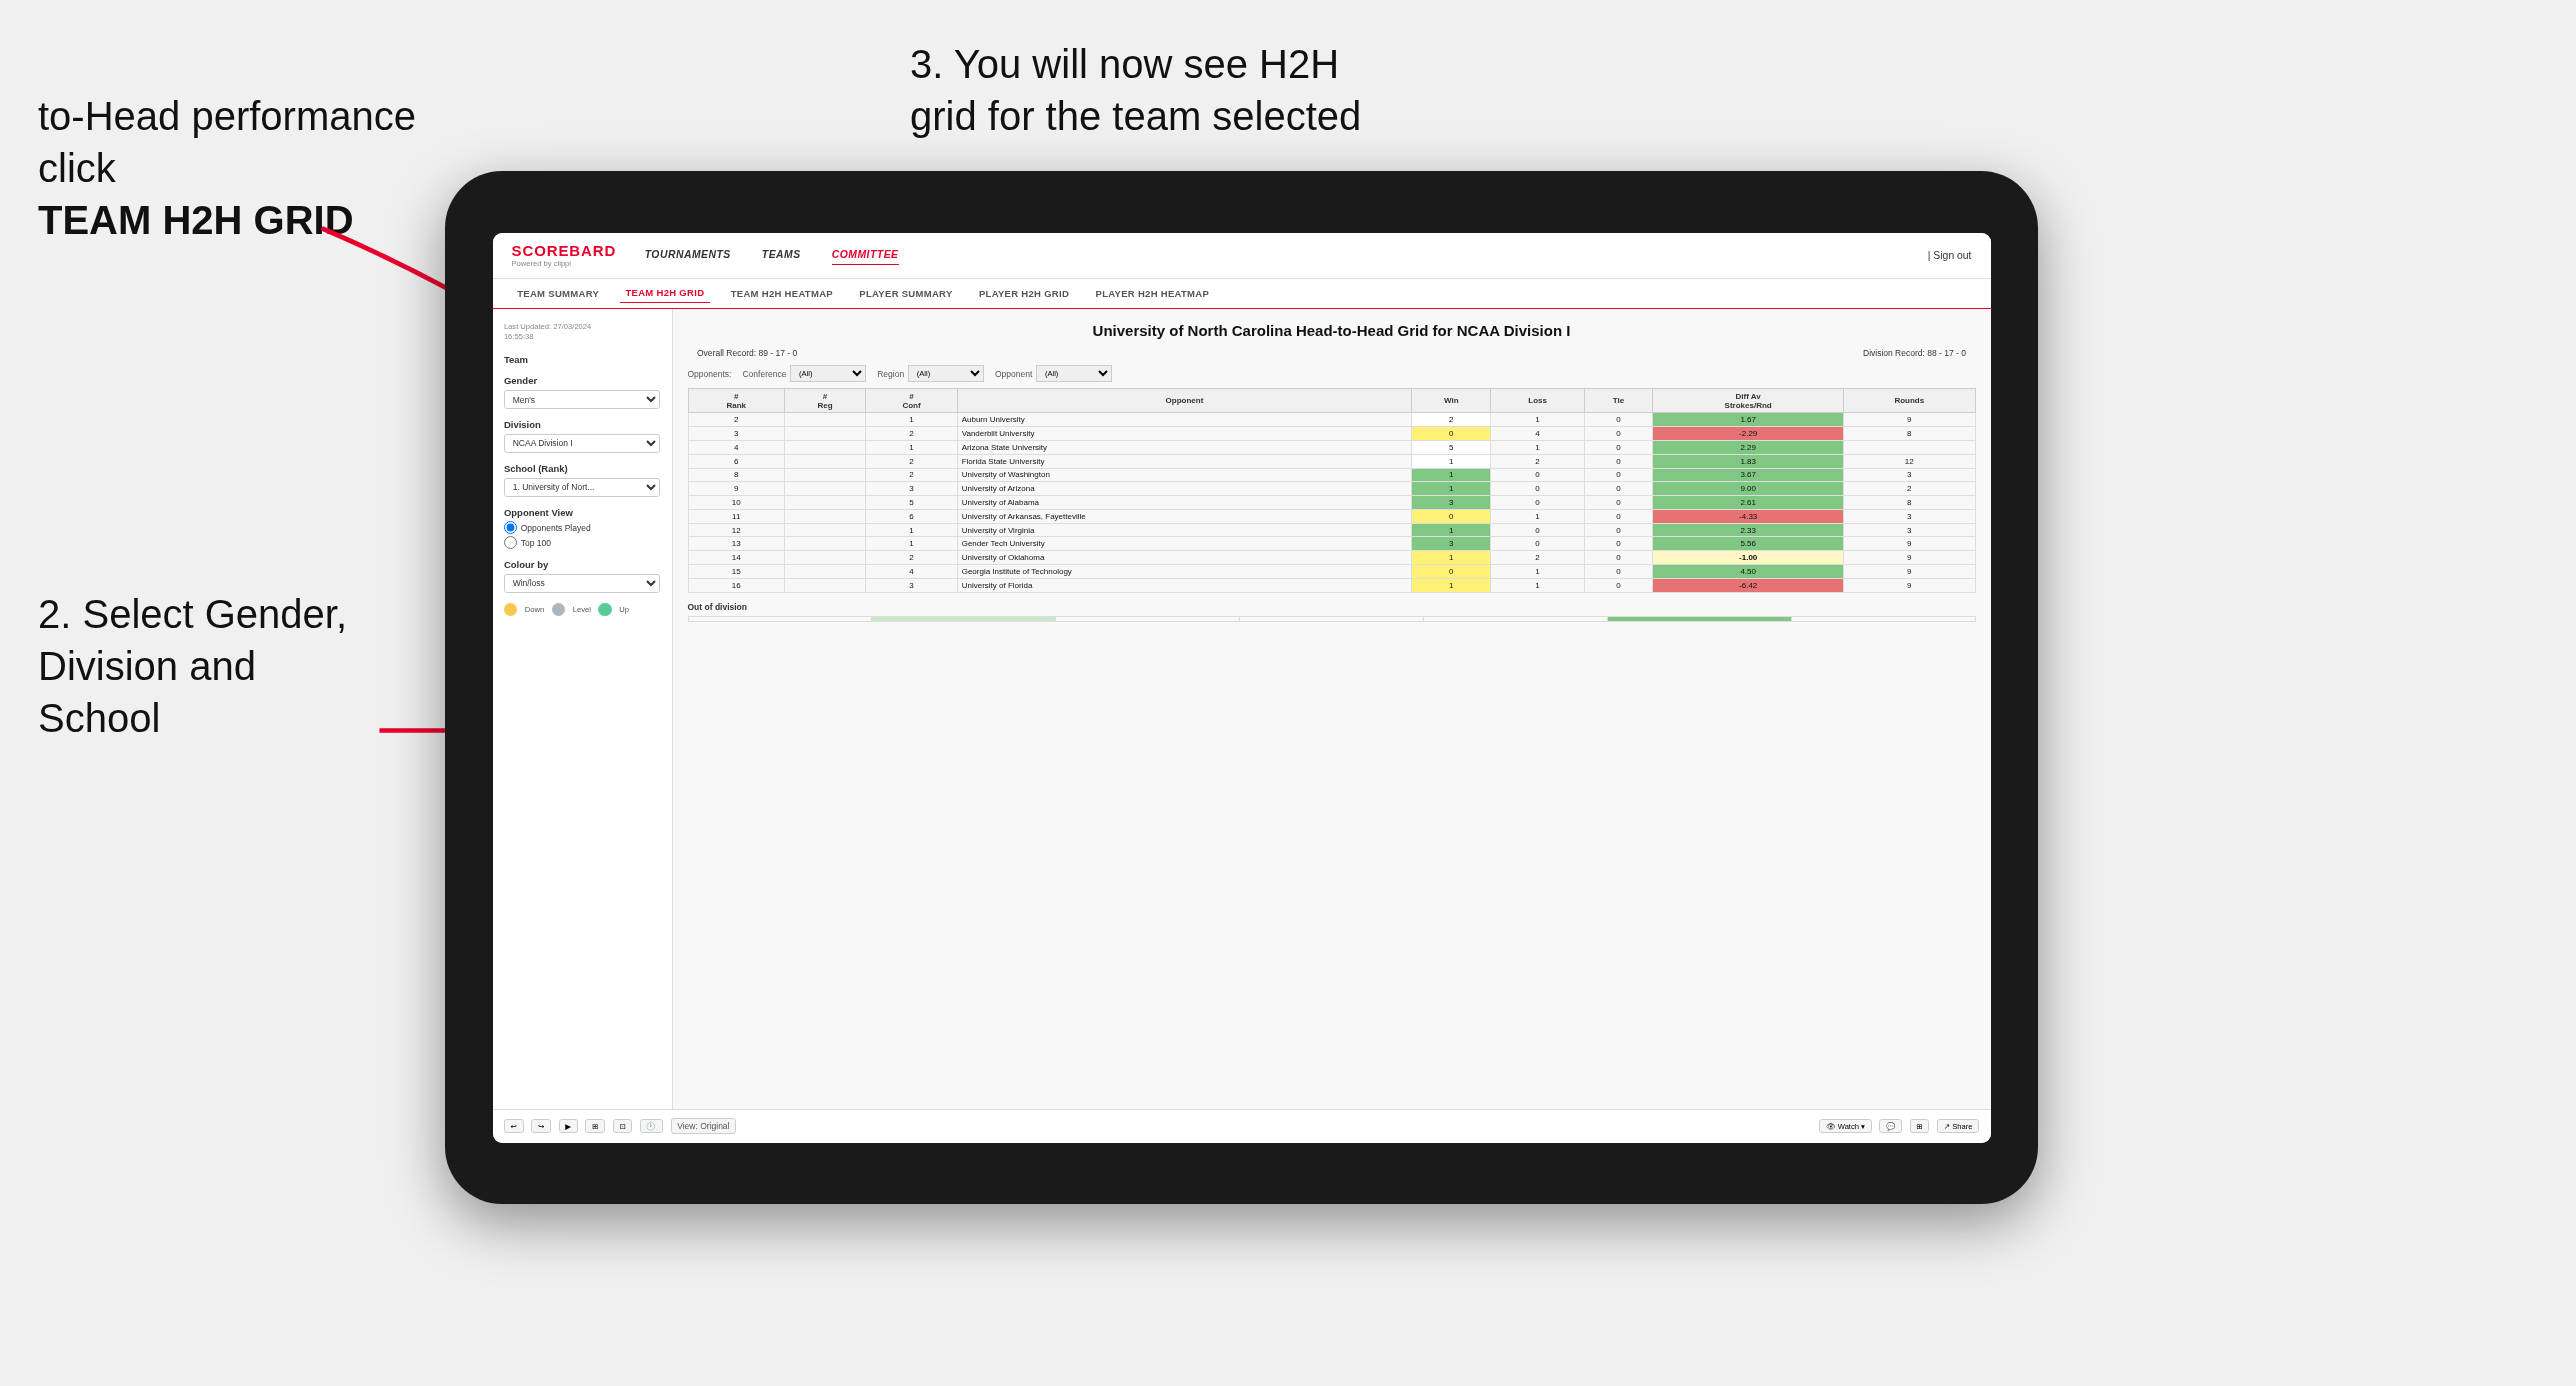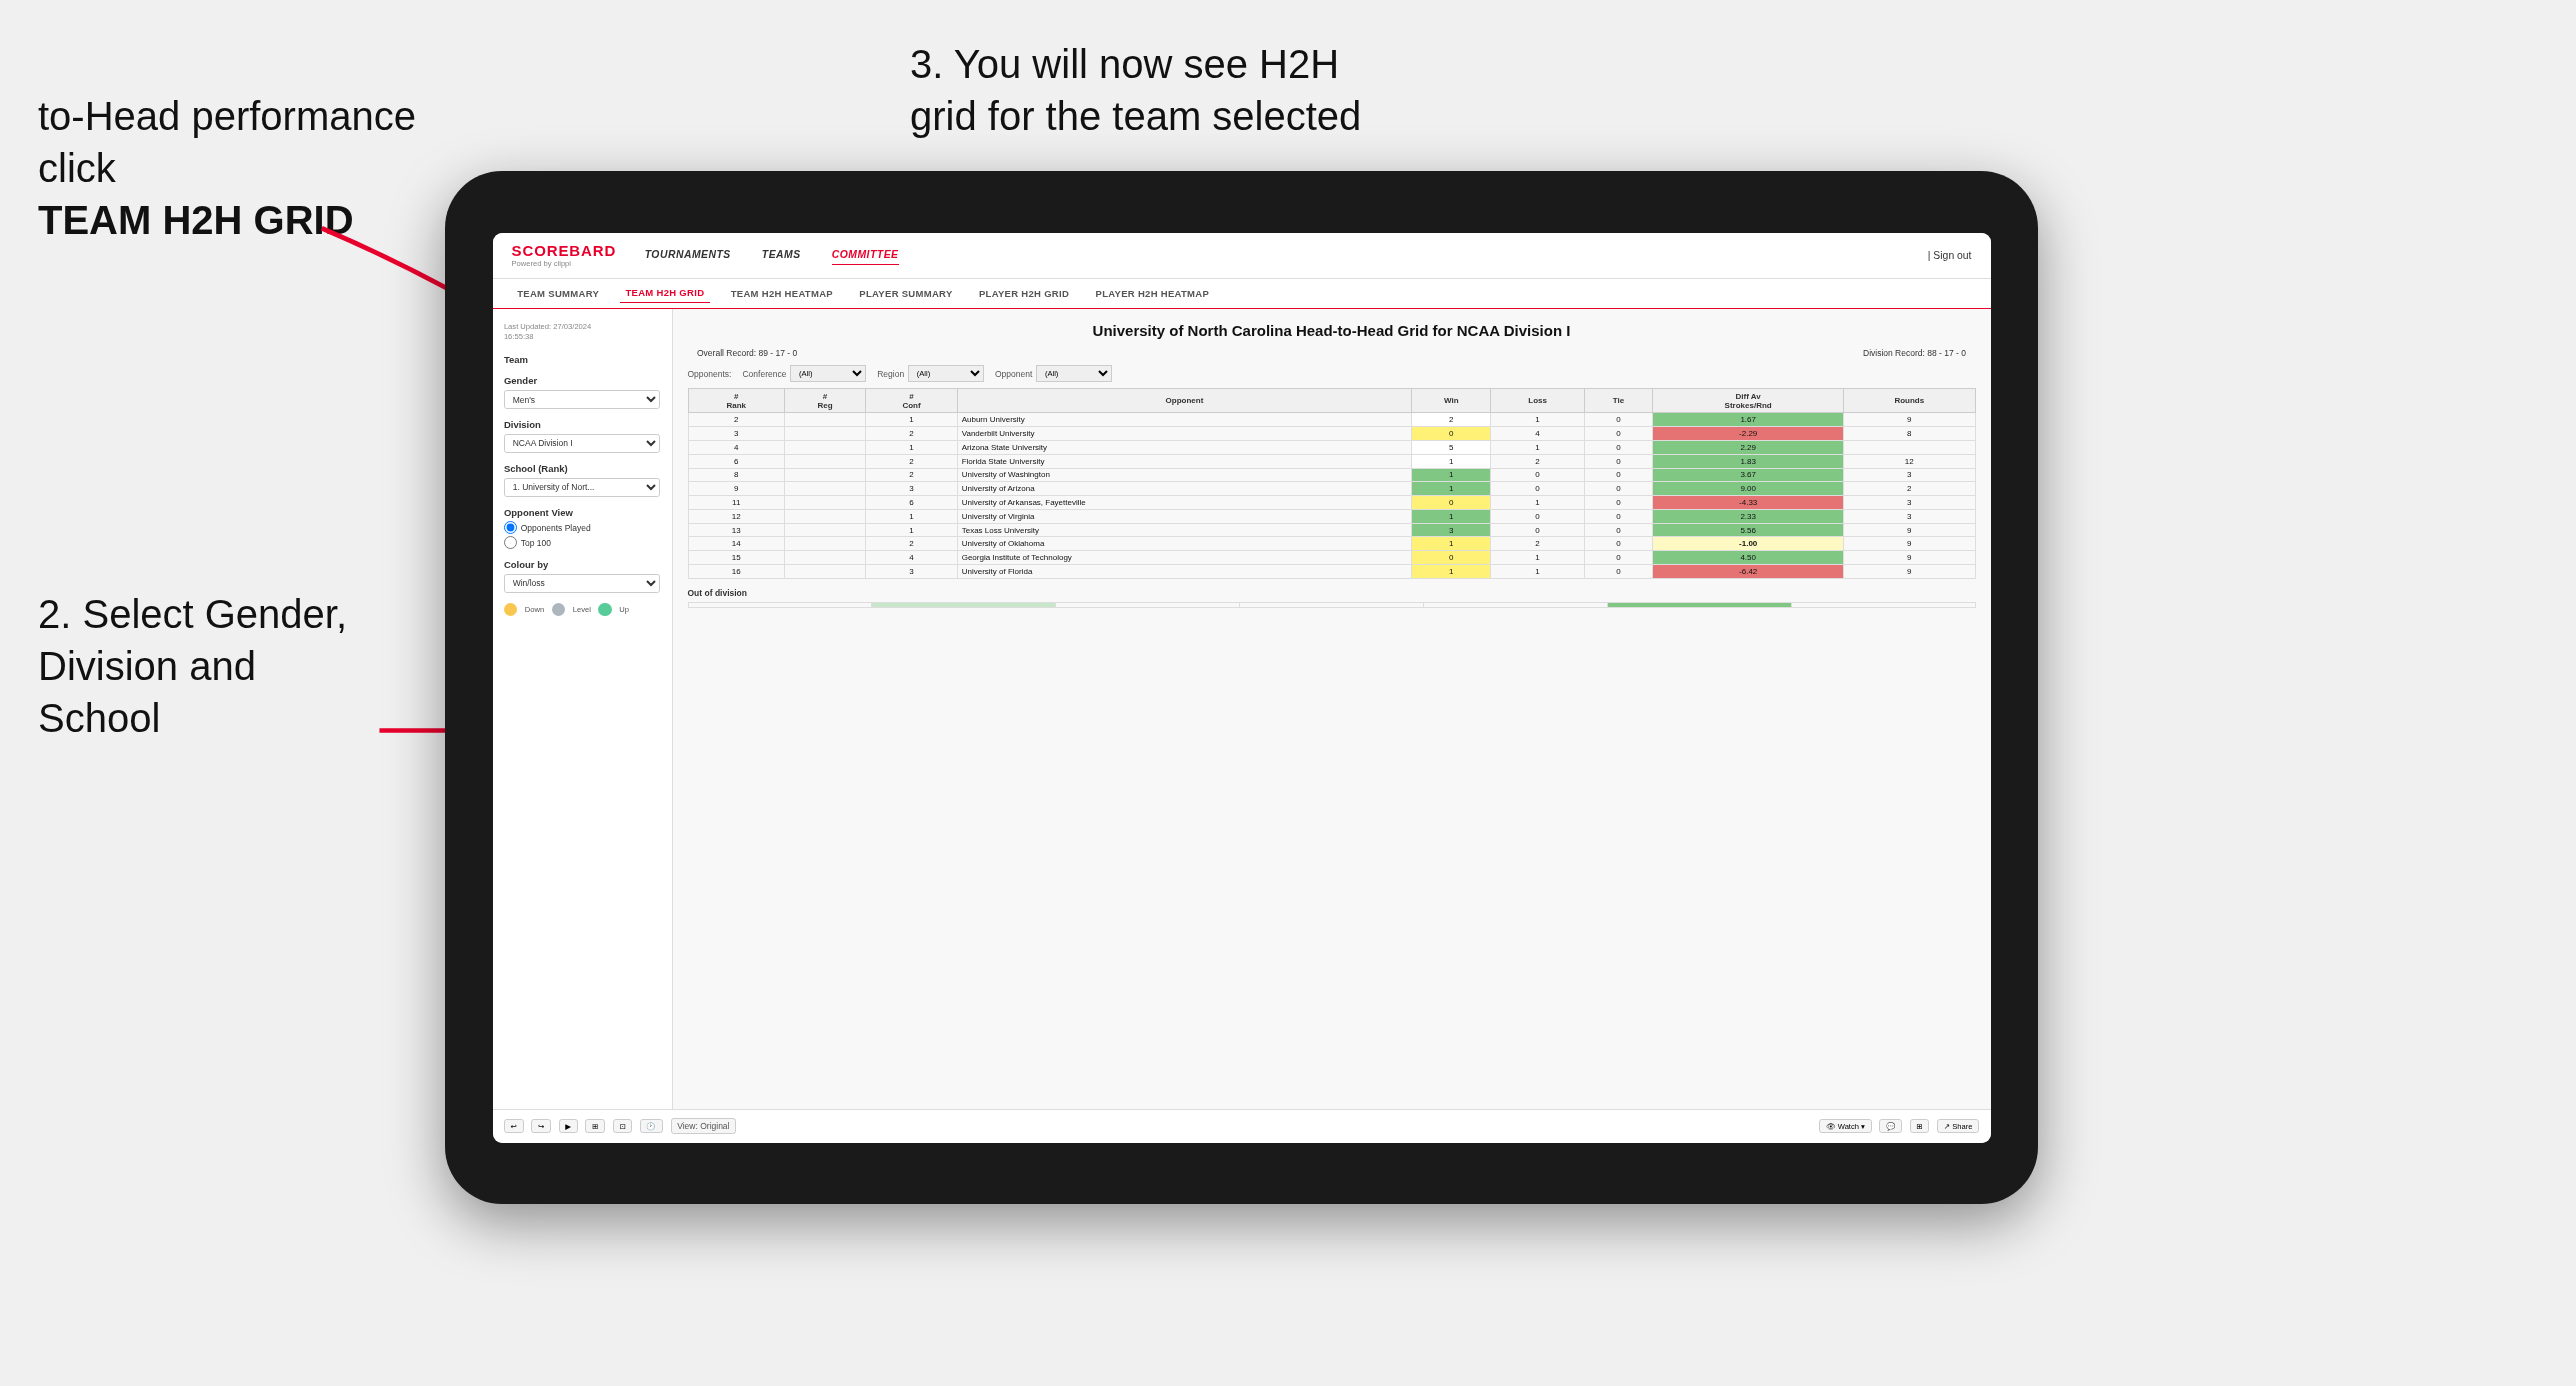--- a/index.html
+++ b/index.html
@@ -564,20 +564,31 @@
     <td></td>
     <td>3</td>
     <td class="name-cell">University of Arizona</td>
     <td style="background:#81c784;">1</td>
     <td>0</td>
     <td>0</td>
     <td style="background:#81c784;">9.00</td>
     <td>2</td>
   </tr>
               <tr>
+    <td>10</td>
+    <td></td>
+    <td>5</td>
+    <td class="name-cell">University of Alabama</td>
+    <td style="background:#81c784;">3</td>
+    <td>0</td>
+    <td>0</td>
+    <td style="background:#81c784;">2.61</td>
+    <td>8</td>
+  </tr>
+              <tr>
     <td>11</td>
     <td></td>
     <td>6</td>
     <td class="name-cell">University of Arkansas, Fayetteville</td>
     <td style="background:#fff176;">0</td>
     <td>1</td>
     <td>0</td>
     <td style="background:#e57373;">-4.33</td>
     <td>3</td>
   </tr>
@@ -589,21 +600,21 @@
     <td style="background:#81c784;">1</td>
     <td>0</td>
     <td>0</td>
     <td style="background:#81c784;">2.33</td>
     <td>3</td>
   </tr>
               <tr>
     <td>13</td>
     <td></td>
     <td>1</td>
-    <td class="name-cell">Texas Loss University</td>
+    <td class="name-cell">Gender Tech University</td>
     <td style="background:#81c784;">3</td>
     <td>0</td>
     <td>0</td>
     <td style="background:#81c784;">5.56</td>
     <td>9</td>
   </tr>
               <tr>
     <td>14</td>
     <td></td>
     <td>2</td>

